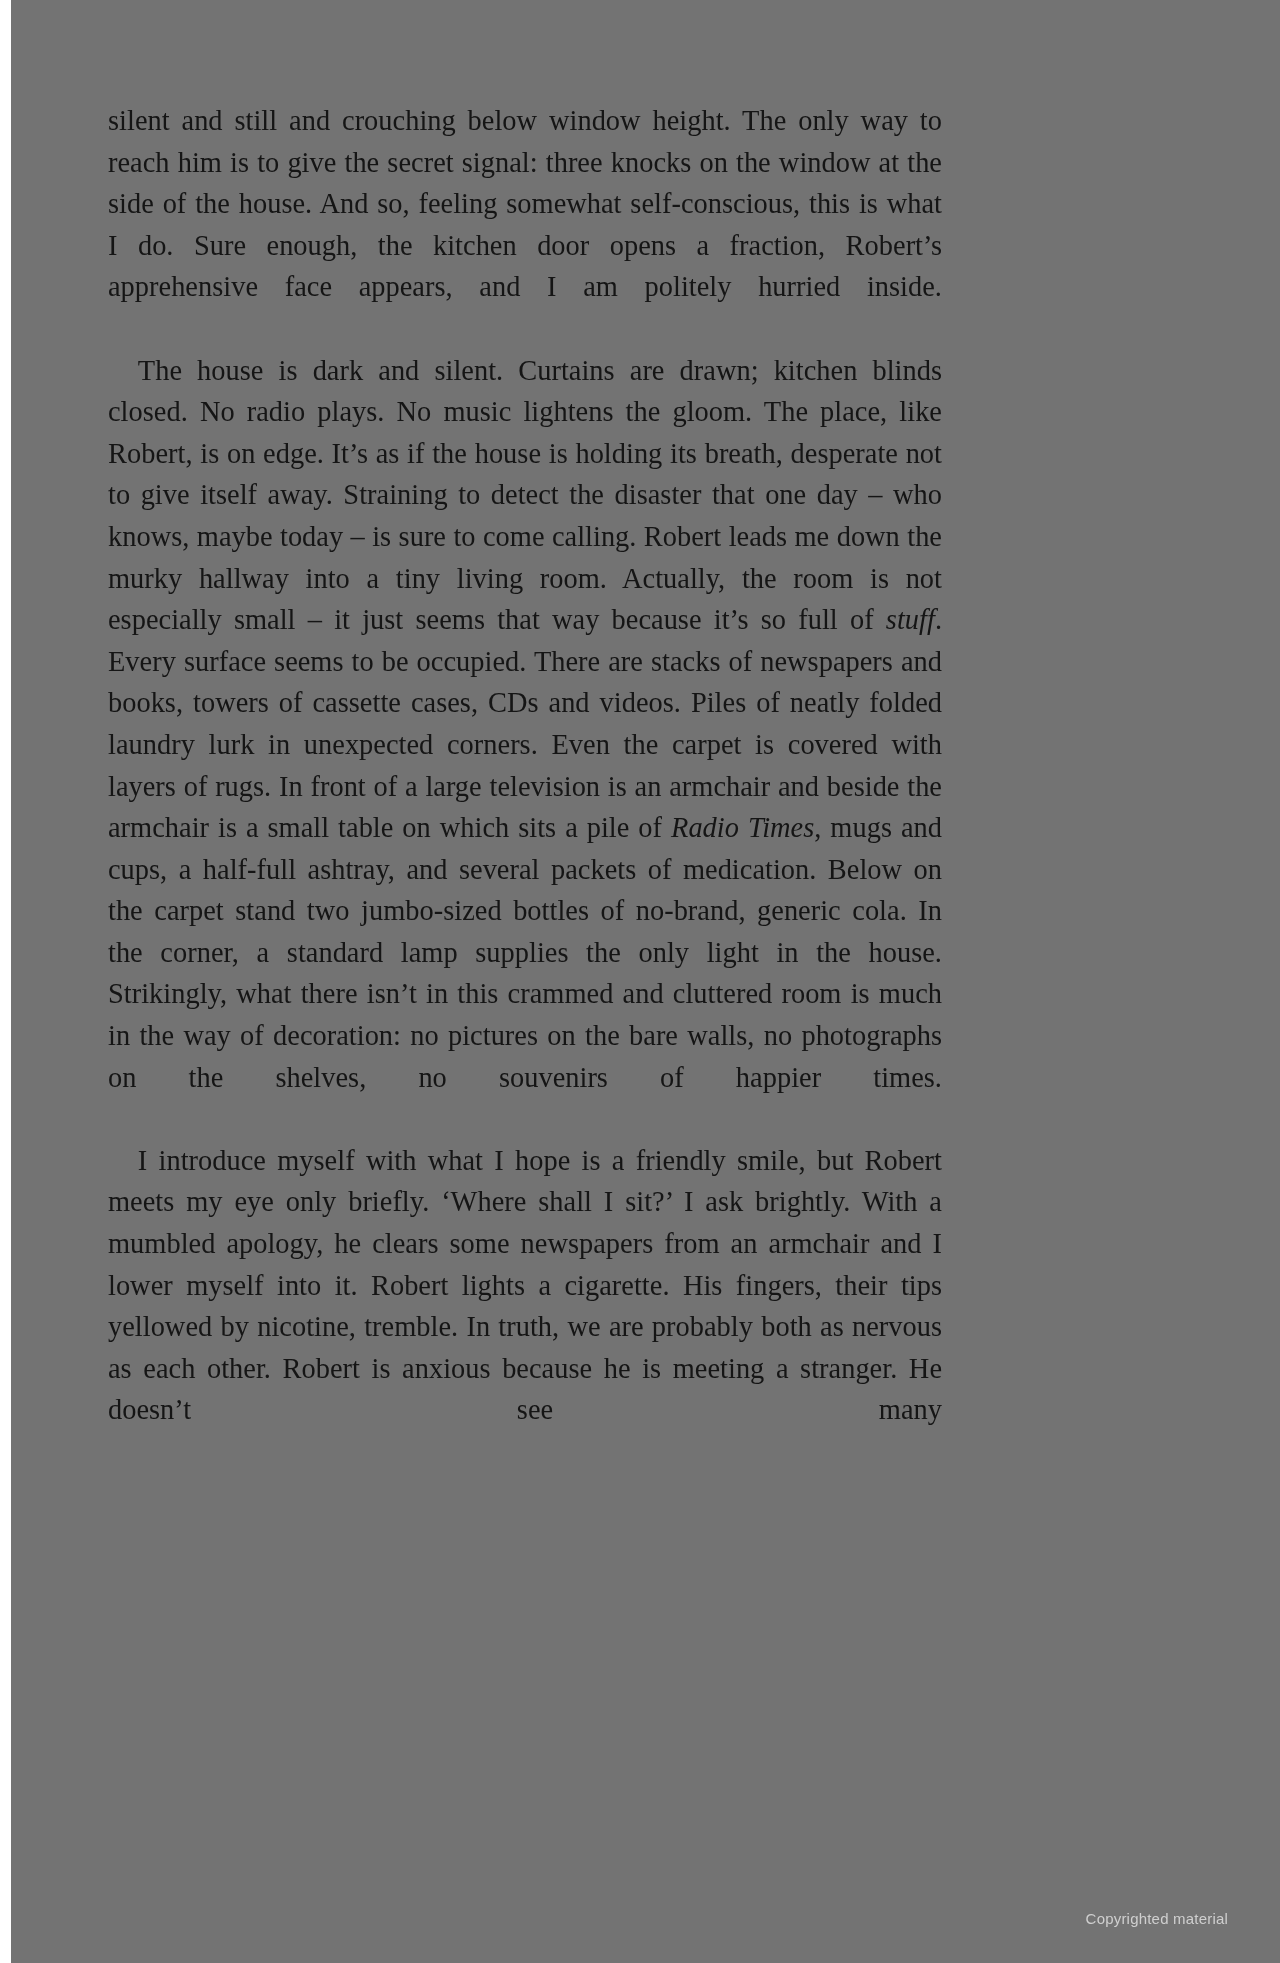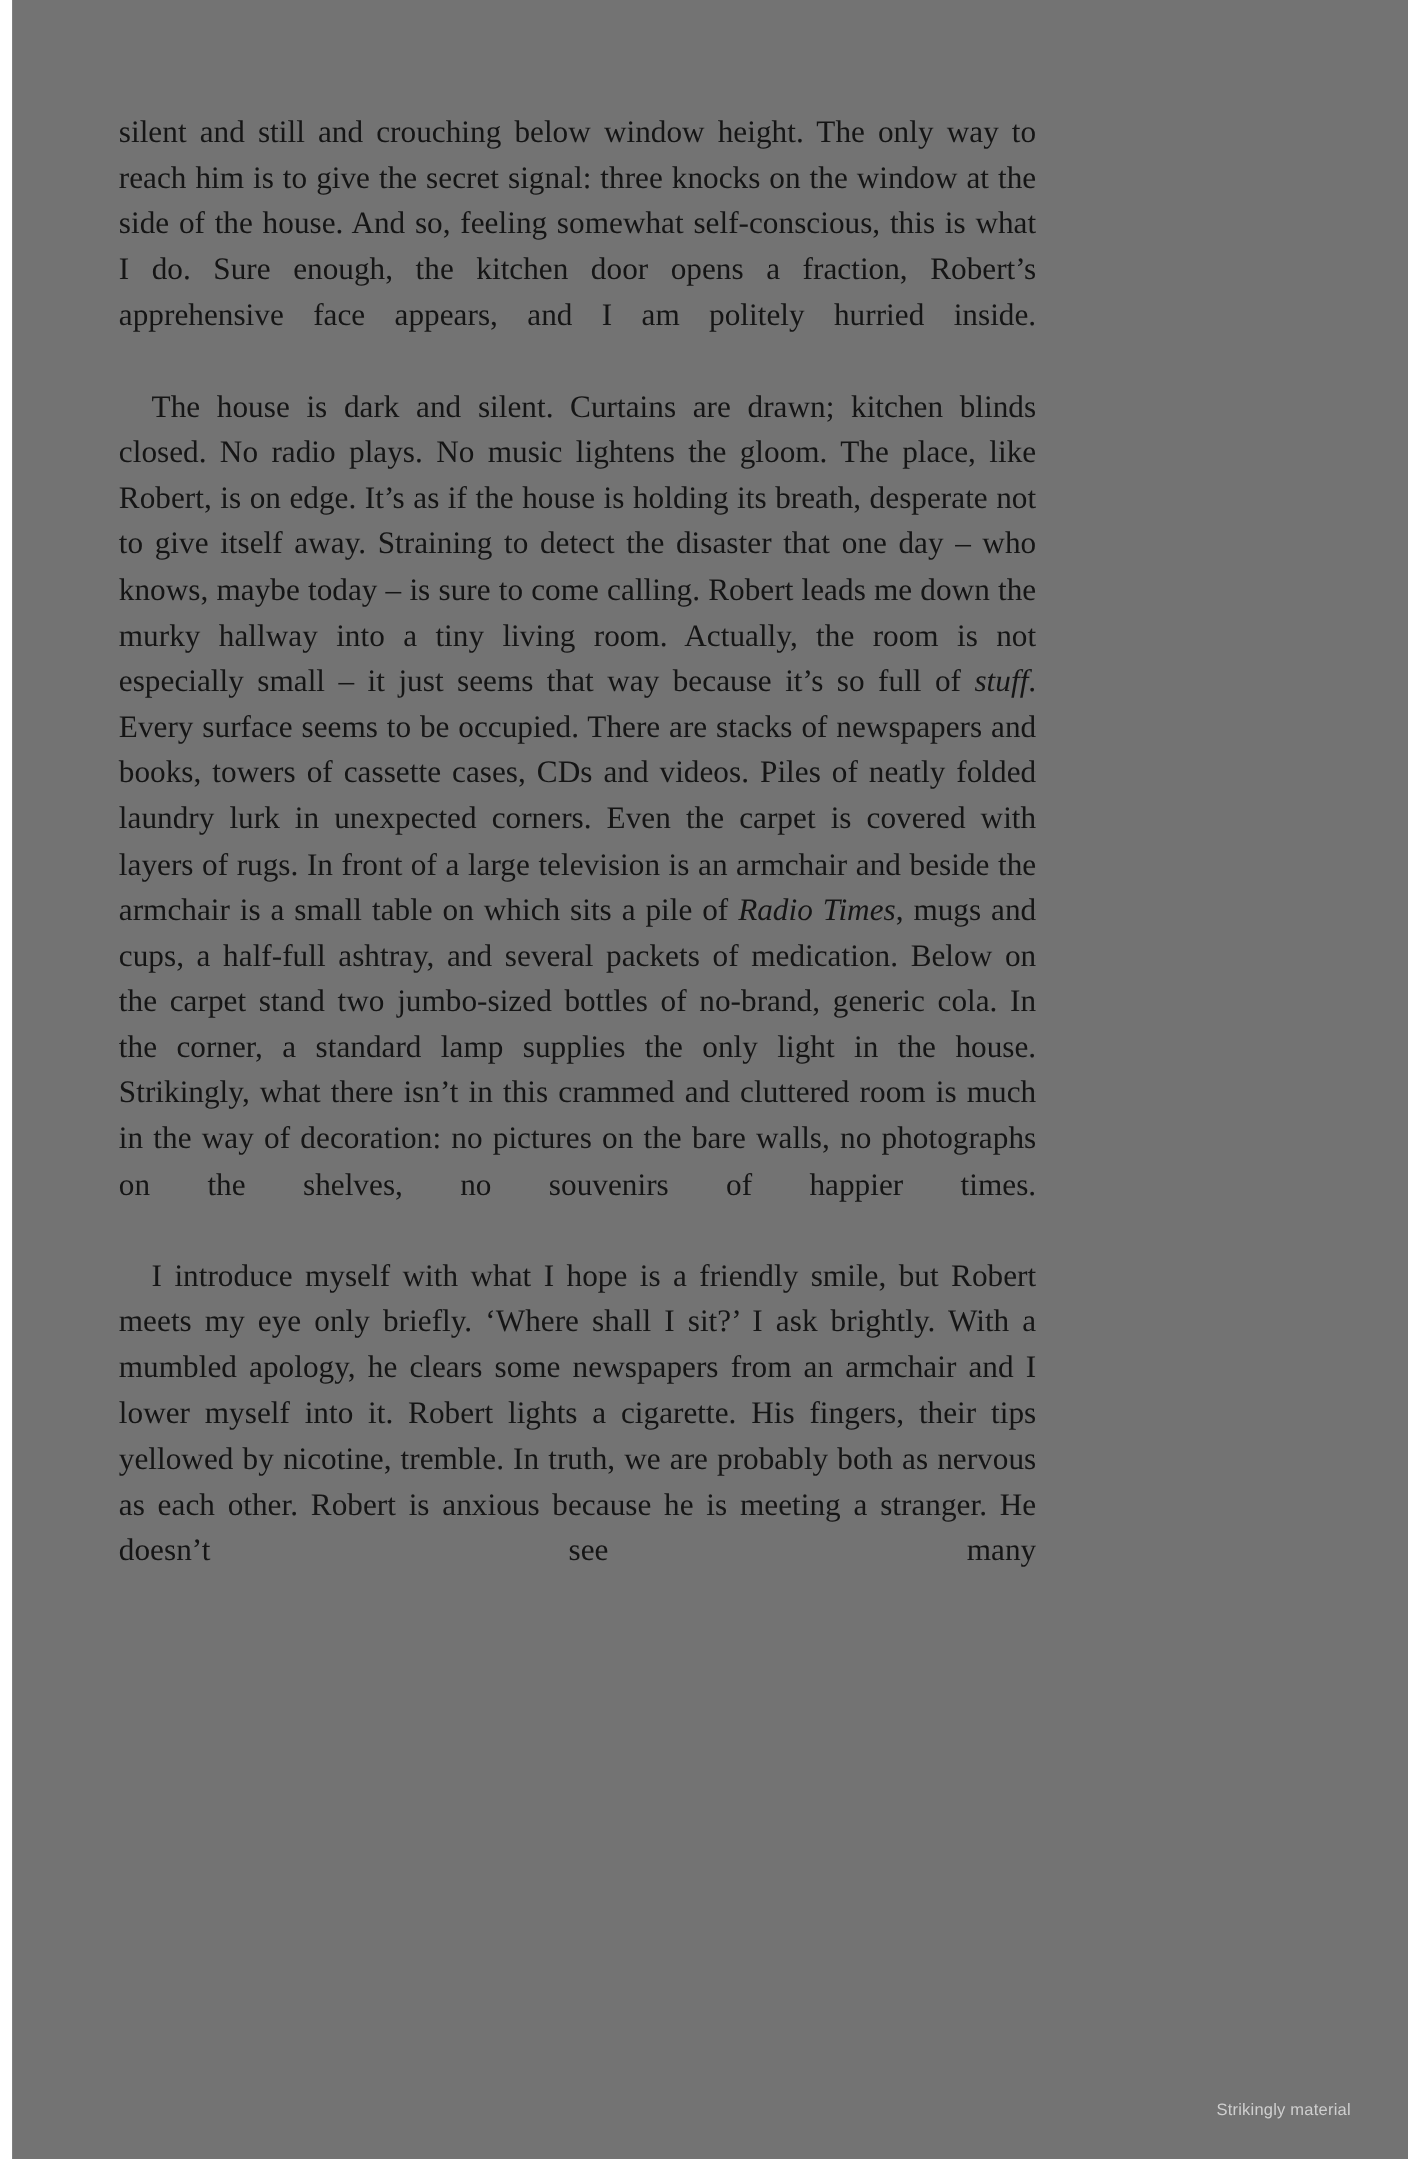--- a/index.html
+++ b/index.html
@@ -73,15 +73,15 @@
 <body>
 
 <div id="page">
 
   <div id="text-column">
     <p class="para">silent and still and crouching below window height. The only way to reach him is to give the secret signal: three knocks on the window at the side of the house. And so, feeling somewhat self-conscious, this is what I do. Sure enough, the kitchen door opens a fraction, Robert’s apprehensive face appears, and I am politely hurried inside.</p>
     <p class="para indent">The house is dark and silent. Curtains are drawn; kitchen blinds closed. No radio plays. No music lightens the gloom. The place, like Robert, is on edge. It’s as if the house is holding its breath, desperate not to give itself away. Straining to detect the disaster that one day – who knows, maybe today – is sure to come calling. Robert leads me down the murky hallway into a tiny living room. Actually, the room is not especially small – it just seems that way because it’s so full of <em>stuff</em>. Every surface seems to be occupied. There are stacks of newspapers and books, towers of cassette cases, CDs and videos. Piles of neatly folded laundry lurk in unexpected corners. Even the carpet is covered with layers of rugs. In front of a large television is an armchair and beside the armchair is a small table on which sits a pile of <em>Radio Times</em>, mugs and cups, a half-full ashtray, and several packets of medication. Below on the carpet stand two jumbo-sized bottles of no-brand, generic cola. In the corner, a standard lamp supplies the only light in the house. Strikingly, what there isn’t in this crammed and cluttered room is much in the way of decoration: no pictures on the bare walls, no photographs on the shelves, no souvenirs of happier times.</p>
     <p class="para indent">I introduce myself with what I hope is a friendly smile, but Robert meets my eye only briefly. ‘Where shall I sit?’ I ask brightly. With a mumbled apology, he clears some newspapers from an armchair and I lower myself into it. Robert lights a cigarette. His fingers, their tips yellowed by nicotine, tremble. In truth, we are probably both as nervous as each other. Robert is anxious because he is meeting a stranger. He doesn’t see many</p>
   </div>
 
-  <div id="watermark">Strikingly material</div>
+  <div id="watermark">Copyrighted material</div>
 
 </div>
 
 </body></html>

